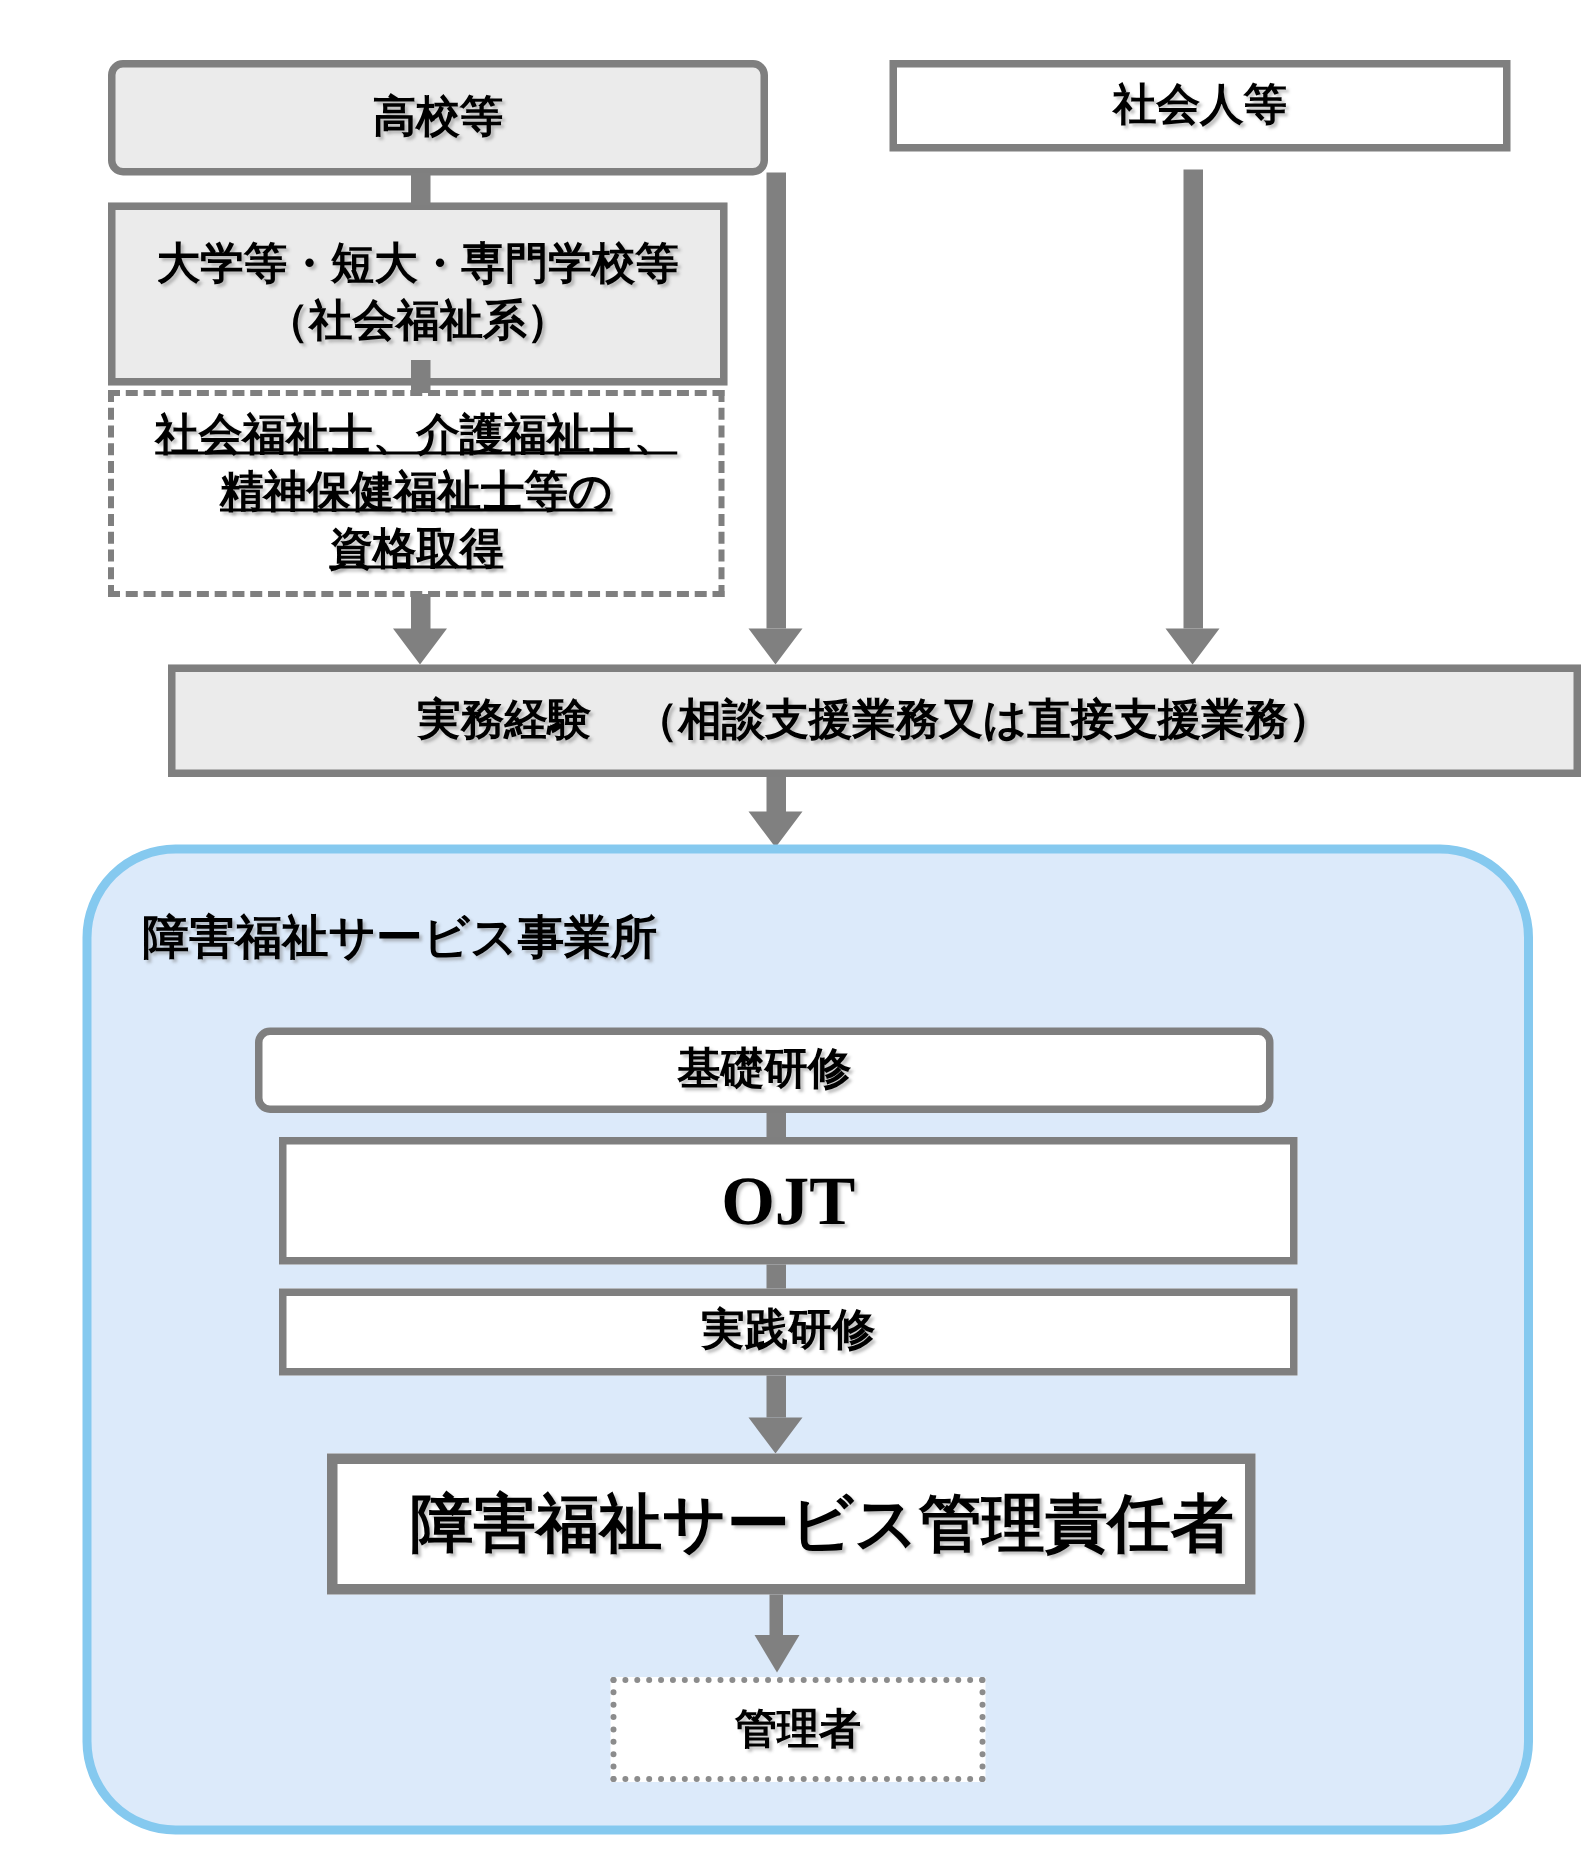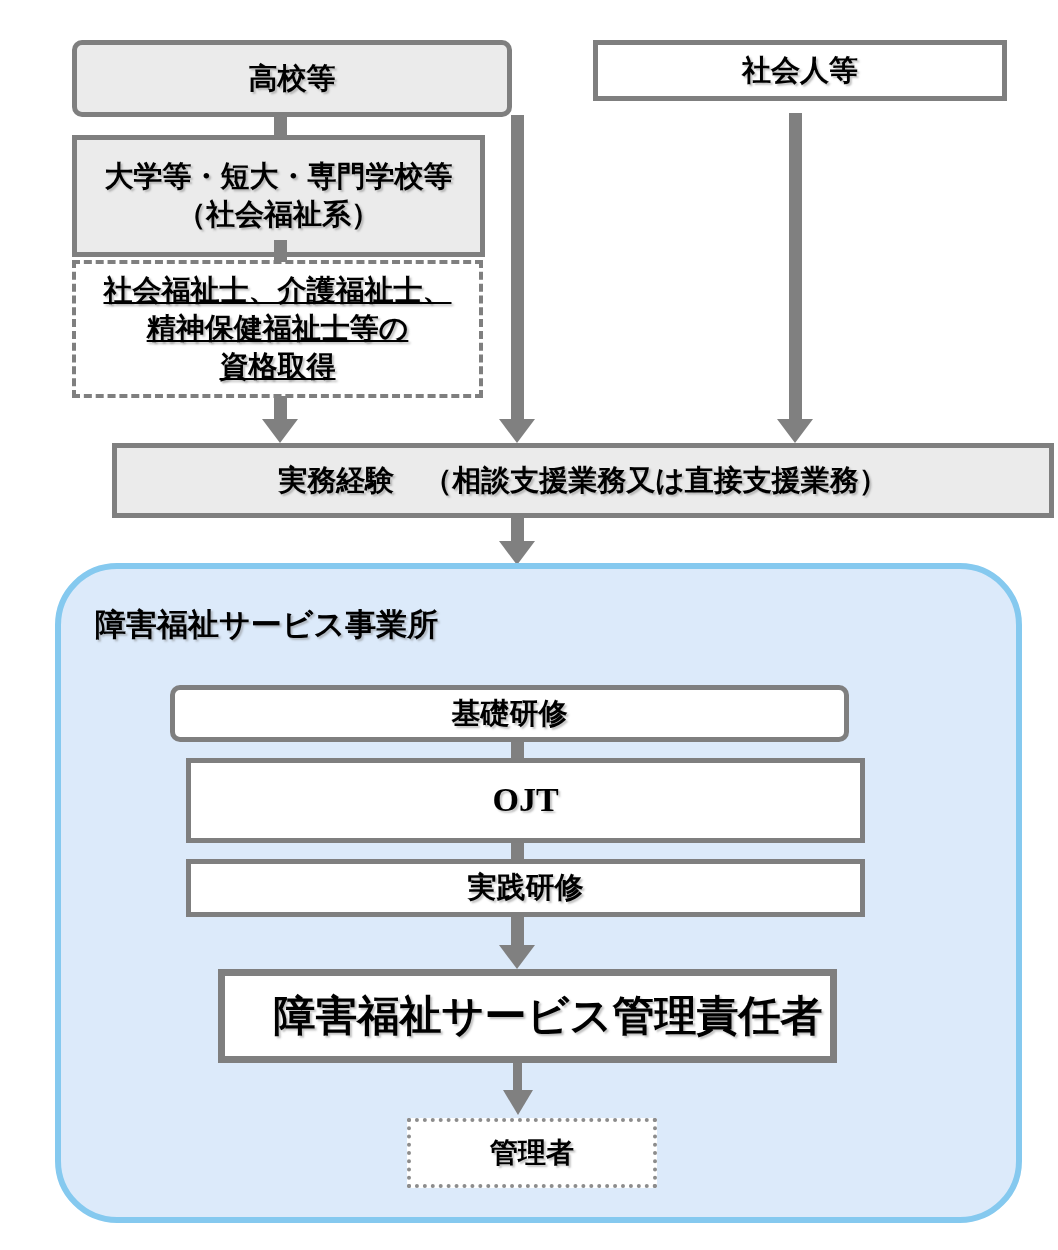--- a/index.html
+++ b/index.html
@@ -52,21 +52,21 @@
     border-left:18px solid transparent;
     border-right:18px solid transparent;
     border-top:24px solid #808080;
   }
   .head-small{
     position:absolute;width:0;height:0;
     border-left:15px solid transparent;
     border-right:15px solid transparent;
     border-top:25px solid #808080;
   }
-  .ojt-text{font-family:"Liberation Serif","DejaVu Serif",serif;font-size:34px;text-align:center;}
+  .ojt-text{font-family:"Liberation Serif","DejaVu Serif",serif;font-size:46px;text-align:center;}
   .big-text{font-size:42px;}
 </style>
 </head>
 <body>
 
 <div class="canvas">
 
   <div class="box fill-gray" style="left:72px;top:40px;width:440px;height:77px;border-radius:10px;">高校等</div>
 
   <div class="box" style="left:593px;top:40px;width:414px;height:61px;">社会人等</div>

